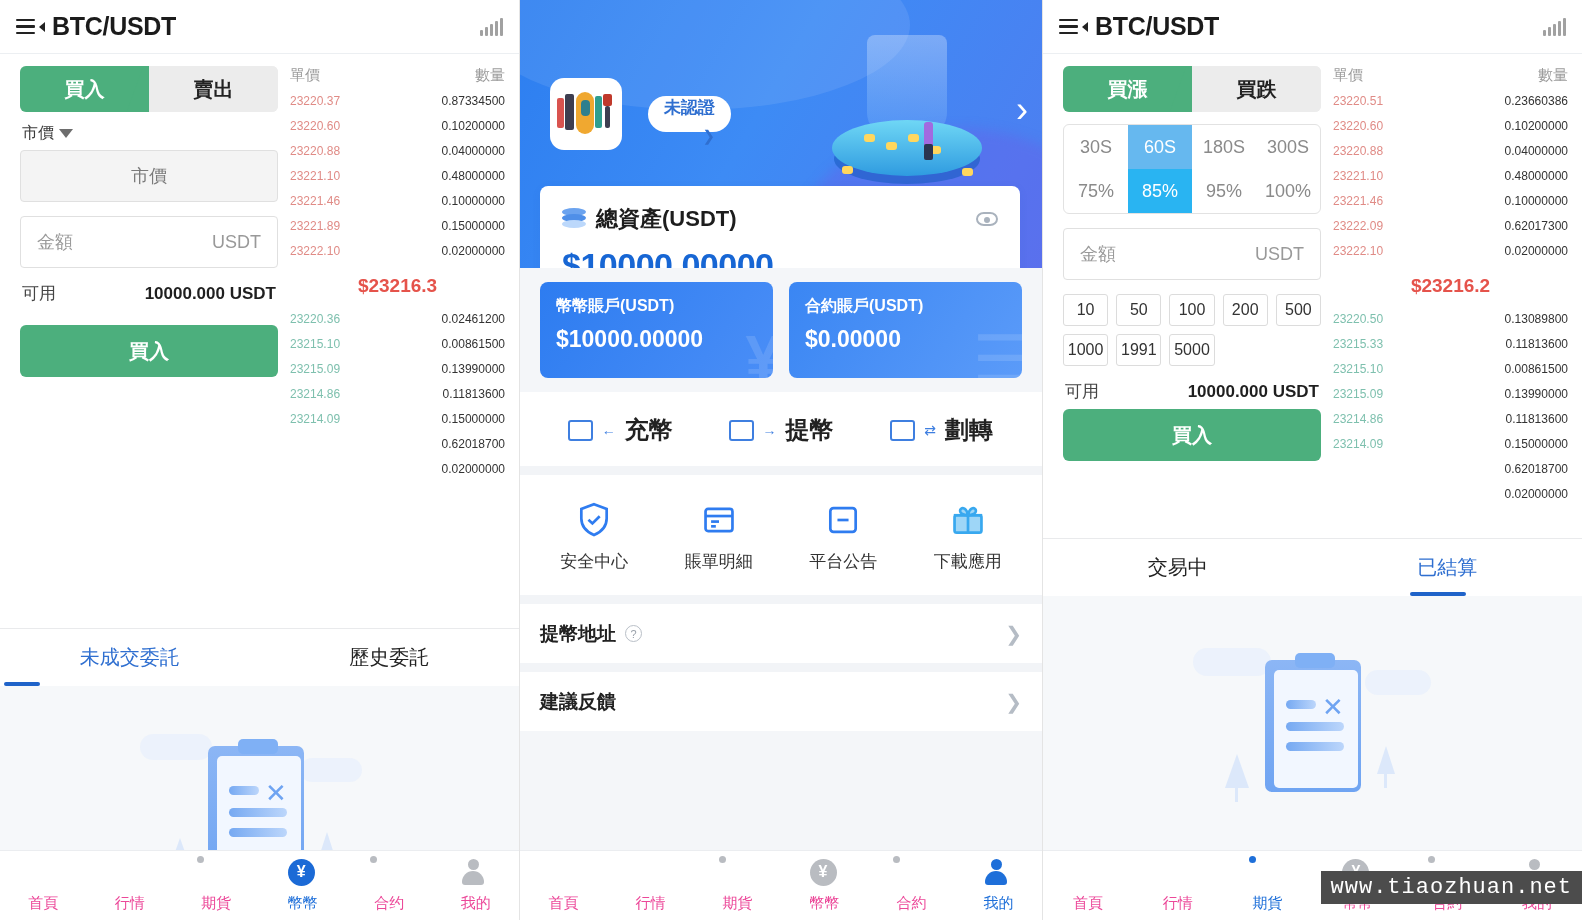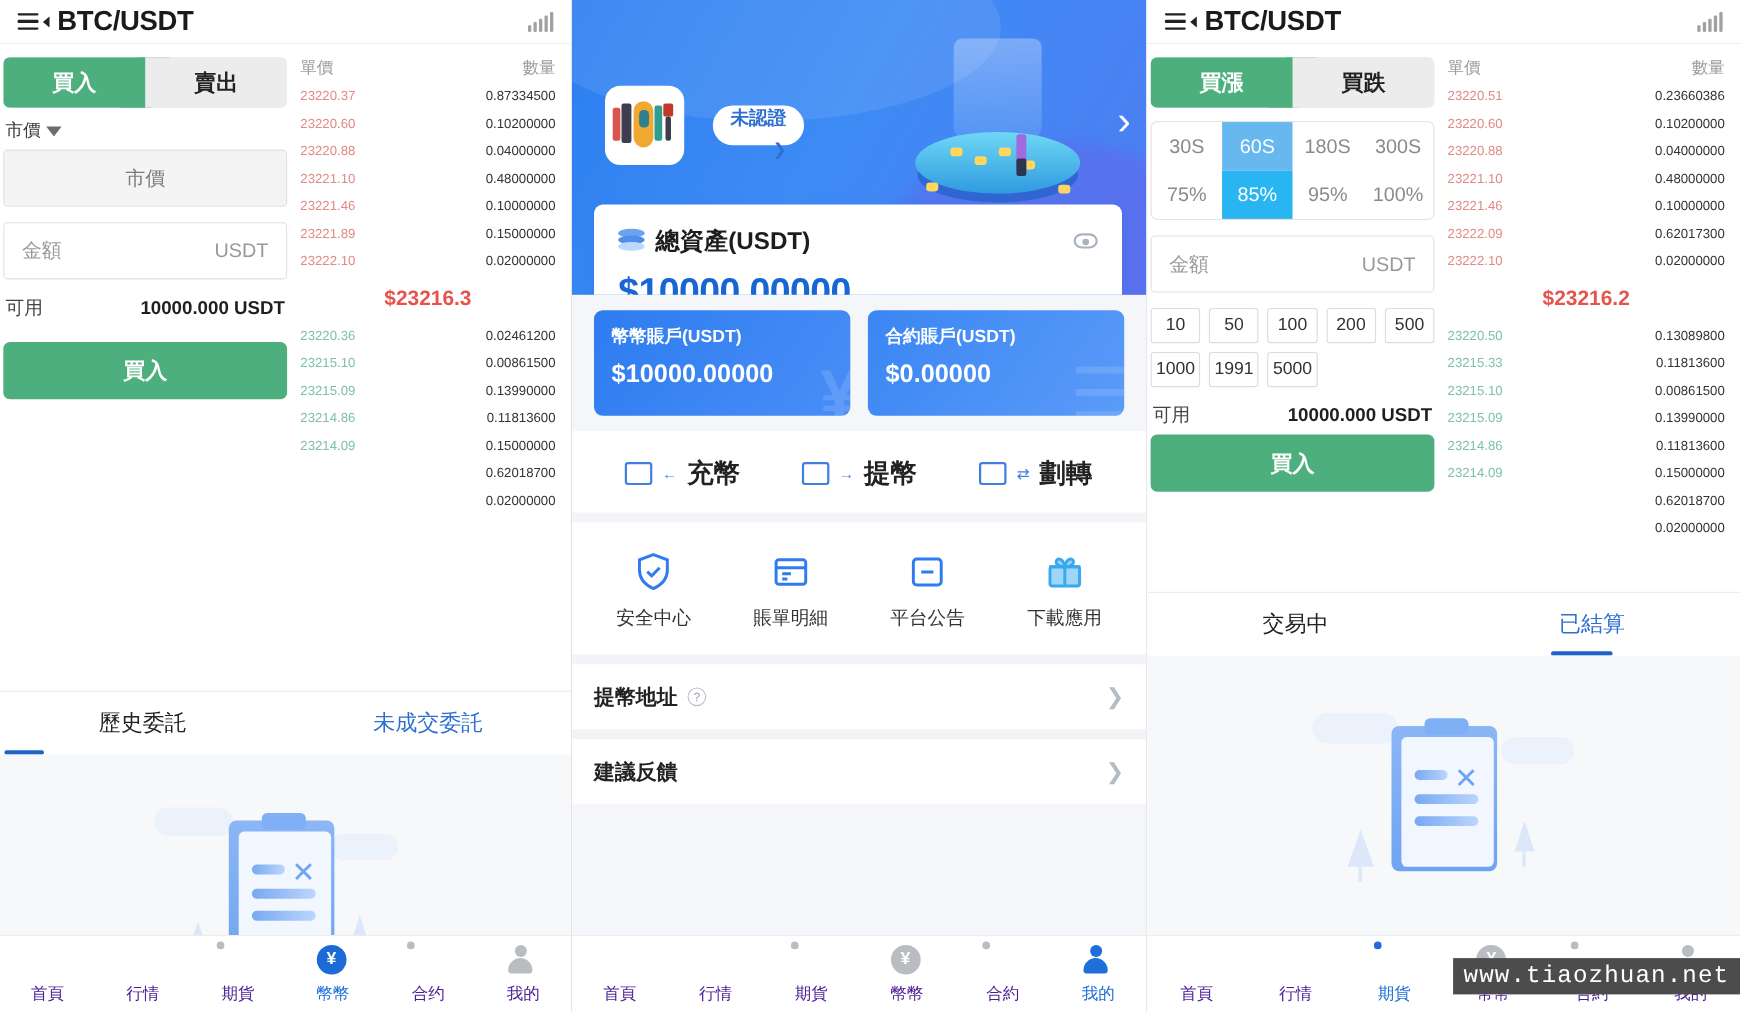--- a/index.html
+++ b/index.html
@@ -9,41 +9,41 @@
     background: #ffffff; overflow: hidden;
   }
   .screens { display: flex; width: 1582px; height: 920px; }
   .panel { position: relative; height: 920px; background: #fff; overflow: hidden; }
   .panel-1 { width: 520px; border-right: 1px solid #e4e4e4; }
   .panel-2 { width: 523px; border-right: 1px solid #e4e4e4; background:#f4f6f9; }
   .panel-3 { width: 539px; }
 
   
   .topbar {
-    height: 40px; display: flex; align-items: center;
+    height: 54px; display: flex; align-items: center;
     padding: 0 16px; background: #fff; border-bottom: 1px solid #eceff2;
   }
   .hamburger { display:flex; align-items:center; gap:2px; margin-right:4px;}
   .hb-lines { display:flex; flex-direction:column; gap:4px; }
   .hb-lines i { display:block; width:19px; height:2.6px; background:#222; border-radius:1px; }
   .hb-caret {
     width:0;height:0;border-top:5px solid transparent;border-bottom:5px solid transparent;
     border-right:6px solid #222; margin-left:2px;
   }
   .pair-title { font-size: 25px; font-weight: 700; color:#1b1b1b; letter-spacing:-0.3px; margin-left:3px; }
   .chart-icon { margin-left:auto; display:flex; align-items:flex-end; gap:2px; height:18px; opacity:.55;}
   .chart-icon i { display:block; width:3px; background:#555; border-radius:1px;}
   .chart-icon i:nth-child(1){height:6px}
   .chart-icon i:nth-child(2){height:9px}
   .chart-icon i:nth-child(3){height:12px}
   .chart-icon i:nth-child(4){height:15px}
   .chart-icon i:nth-child(5){height:18px}
 
   
-  .trade-wrap { display:flex; padding: 12px 14px 0 3px; }
+  .trade-wrap { display:flex; padding: 12px 14px 0 20px; }
   .form-col { width: 258px; flex-shrink:0; }
   .book-col { flex:1; padding-left: 12px; }
 
   .seg {
     display:flex; height:46px; border-radius:6px; overflow:hidden; position:relative;
     background:#ececec;
   }
   .seg-btn {
     flex:1; display:flex; align-items:center; justify-content:center;
     font-size:20px; font-weight:700; color:#333; position:relative;
@@ -182,21 +182,21 @@
     position:absolute; right:0px; bottom:16px; background:#4c4c4c; color:#fff;
     font-family:"Liberation Mono","DejaVu Sans Mono",monospace; font-size:22px;
     letter-spacing:1px; padding:4px 10px; z-index:50;
   }
 
   
   .botnav { position:absolute; left:0; right:0; bottom:0; height:70px; background:#fff;
     border-top:1px solid #ebedf0; display:flex; align-items:center; }
   .nav-item { flex:1; display:flex; flex-direction:column; align-items:center; gap:5px;}
   .nav-ic { width:30px; height:30px; position:relative; }
-  .nav-lb { font-size:15px; color:#4c1d95; }
+  .nav-lb { font-size:15px; color:#ec4899; }
   .nav-item.active .nav-lb { color:#1e6fd9; }
   .ic-home { width:26px;height:24px;background:#b9bcc1; clip-path: polygon(50% 0, 100% 42%, 100% 100%, 0 100%, 0 42%); position:relative;}
   .ic-home::after{content:"";position:absolute;left:9px;bottom:0;width:9px;height:11px;border-radius:5px 5px 0 0;background:#fff;}
   .ic-circ { width:27px;height:27px;border-radius:50%;background:#b9bcc1;position:relative;}
   .ic-circ .zz{position:absolute;left:5px;top:12px;width:17px;height:3px;background:#fff;transform:rotate(-18deg);border-radius:2px;}
   .ic-doc { width:22px;height:26px;background:#b9bcc1;border-radius:3px;position:relative;}
   .ic-doc.on{background:#1e6fd9}
   .ic-doc .l1{position:absolute;left:4px;top:6px;width:14px;height:3px;background:#fff;border-radius:2px;}
   .ic-doc .l2{position:absolute;left:4px;top:13px;width:10px;height:3px;background:#fff;border-radius:2px;}
   .ic-doc .dot{position:absolute;right:-3px;top:-3px;width:7px;height:7px;border-radius:50%;background:#b9bcc1;}
@@ -326,22 +326,22 @@
             <div class="book-row bid">
               <span class="p"></span>
               <span class="q">0.02000000</span>
             </div>
           </div>
       </div>
     </div>
 
     <div style="position:absolute;left:0;right:0;bottom:70px;top:628px;display:flex;flex-direction:column;">
       <div class="tabs2">
+        <div class="t active">未成交委託</div>
         <div class="t">歷史委託</div>
-        <div class="t active">未成交委託</div>
         <div class="tab-underline"></div>
       </div>
       <div class="empty-area">
         <div class="cloud" style="left:140px;top:48px;width:72px;height:26px;"></div>
         <div class="cloud" style="left:300px;top:72px;width:62px;height:24px;"></div>
         <div class="clipboard" style="left:208px;top:60px;width:96px;height:132px;">
           <div class="cb-board">
             <div class="cb-clip"></div>
             <div class="cb-paper">
               <div class="cb-line" style="left:12px;top:30px;width:30px;"></div>

